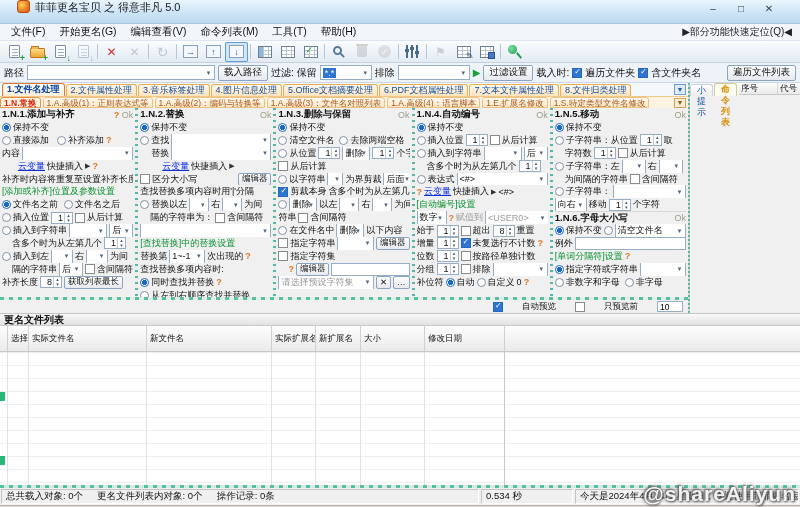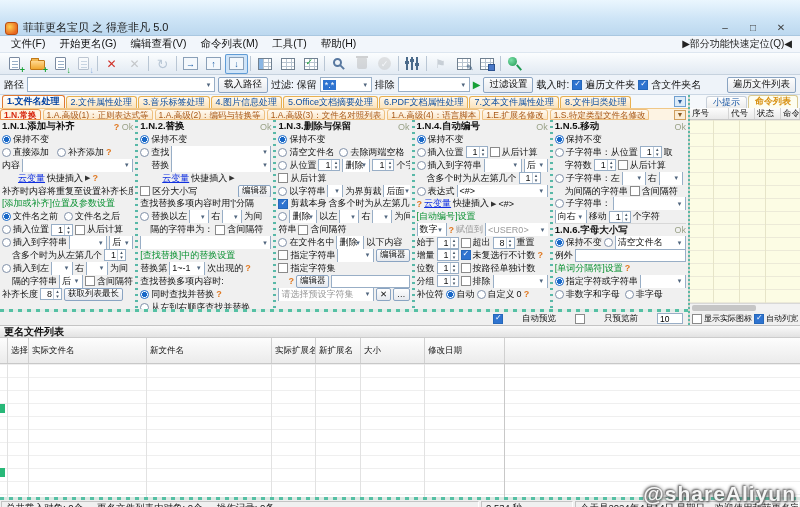--- a/index.html
+++ b/index.html
@@ -1,20 +1,20 @@
 <!DOCTYPE html>
 <html><head>
 <meta charset="utf-8">
 <style>
   *{margin:0;padding:0;box-sizing:border-box}
   html,body{width:800px;height:507px;overflow:hidden}
   body{font-family:"Liberation Sans","DejaVu Sans",sans-serif;font-size:10px;color:#111;background:#d8d4cc;position:relative}
 
   
-  .titlebar{height:36px;background:linear-gradient(#eaf6fe,#cde4f6 55%,#bcd8ef);display:flex;align-items:flex-end;padding:0 5px;border-bottom:1px solid #a9c7e0}
+  .titlebar{height:24px;background:linear-gradient(#eaf6fe,#cde4f6 55%,#bcd8ef);display:flex;align-items:flex-start;padding:0 17px;border-bottom:1px solid #a9c7e0}
   .appicon{width:13px;height:13px;border-radius:3px;background:radial-gradient(circle at 35% 35%,#ffd050,#e86820 75%);border:1px solid #b84c10;flex:none}
   .apptitle{margin-left:5px;font-size:11px;color:#1a1a1a;white-space:nowrap}
   .winbtns{margin-left:auto;display:flex}
   .winbtn{width:28px;height:16px;display:flex;align-items:center;justify-content:center;color:#404040;font-size:10px}
 
   
   .menubar{height:17px;background:#f2f6fb;display:flex;align-items:center;padding:0 4px;border-bottom:1px solid #dde6f0}
   .menuitem{padding:1px 7px;font-size:10.5px;white-space:nowrap}
   .quicklocate{margin-left:auto;font-size:10px;color:#222;padding-right:4px;white-space:nowrap}
 
@@ -59,21 +59,21 @@
   .sel{background:#2f74d0;color:#fff;padding:0 2px;font-size:9px}
   .btn{height:16px;border:1px solid #8aa4c2;background:linear-gradient(#fdfdfd,#e6e9ee);border-radius:2px;font-size:9.5px;padding:0 5px;display:flex;align-items:center;flex:none}
   .cbx{width:10px;height:10px;border:1px solid #8a8a8a;background:#fff;flex:none;position:relative;display:inline-block}
   .cbx.on{background:#2f74d0;border-color:#2668ba}
   .cbx.on:after{content:"✓";color:#fff;font-size:8px;position:absolute;left:1px;top:-2px}
   .play{color:#18a038;font-size:10px;flex:none}
 
   
   .mainrow{display:flex;height:230px}
   .leftcol{width:690px;display:flex;flex-direction:column;border-right:2px dotted #5ab8a6}
-  .rightcol{flex:1;display:flex;flex-direction:column;background:#f0f0f0;min-width:0}
+  .rightcol{flex:1;display:flex;background:#f0f0f0;min-width:0}
 
   .tabs1{height:13px;display:flex;align-items:flex-end;background:#f5f8fb;padding-left:2px;gap:1px}
   .tab1{font-size:9px;color:#1050a0;background:linear-gradient(#fff8ec,#fbe3bc);border:1px solid #e8b050;border-bottom:none;border-radius:3px 3px 0 0;padding:0 4px;height:12px;line-height:11px;white-space:nowrap;overflow:hidden}
   .tab1.active{color:#0040a0;font-weight:bold;background:linear-gradient(#ffffff,#fdeed6);border-color:#e07830;height:13px}
   .dropbtn{margin-left:auto;width:12px;height:11px;border:1px solid #6f9fd0;background:#dcebf8;font-size:7px;color:#2a5c9c;display:flex;align-items:center;justify-content:center;margin-right:2px;margin-bottom:1px;flex:none}
 
   .tabs2{height:12px;background:#fdf3e3;border-top:1px solid #f0c888;display:flex;align-items:center;padding-left:0;gap:2px}
   .tab2{font-size:8.5px;color:#a85818;padding:0 3px;height:11px;line-height:10px;background:linear-gradient(#fffaf2,#fae6c8);border:1px solid #eec080;border-radius:3px 3px 0 0;white-space:nowrap;overflow:hidden}
   .tab2.active{color:#d82810;font-weight:bold;background:#fff4e2;border-color:#e89048}
   .dropbtn2{margin-left:auto;width:12px;height:10px;border:1px solid #d0a060;background:#fbecd4;font-size:7px;color:#8a5a20;display:flex;align-items:center;justify-content:center;margin-right:2px;flex:none}

